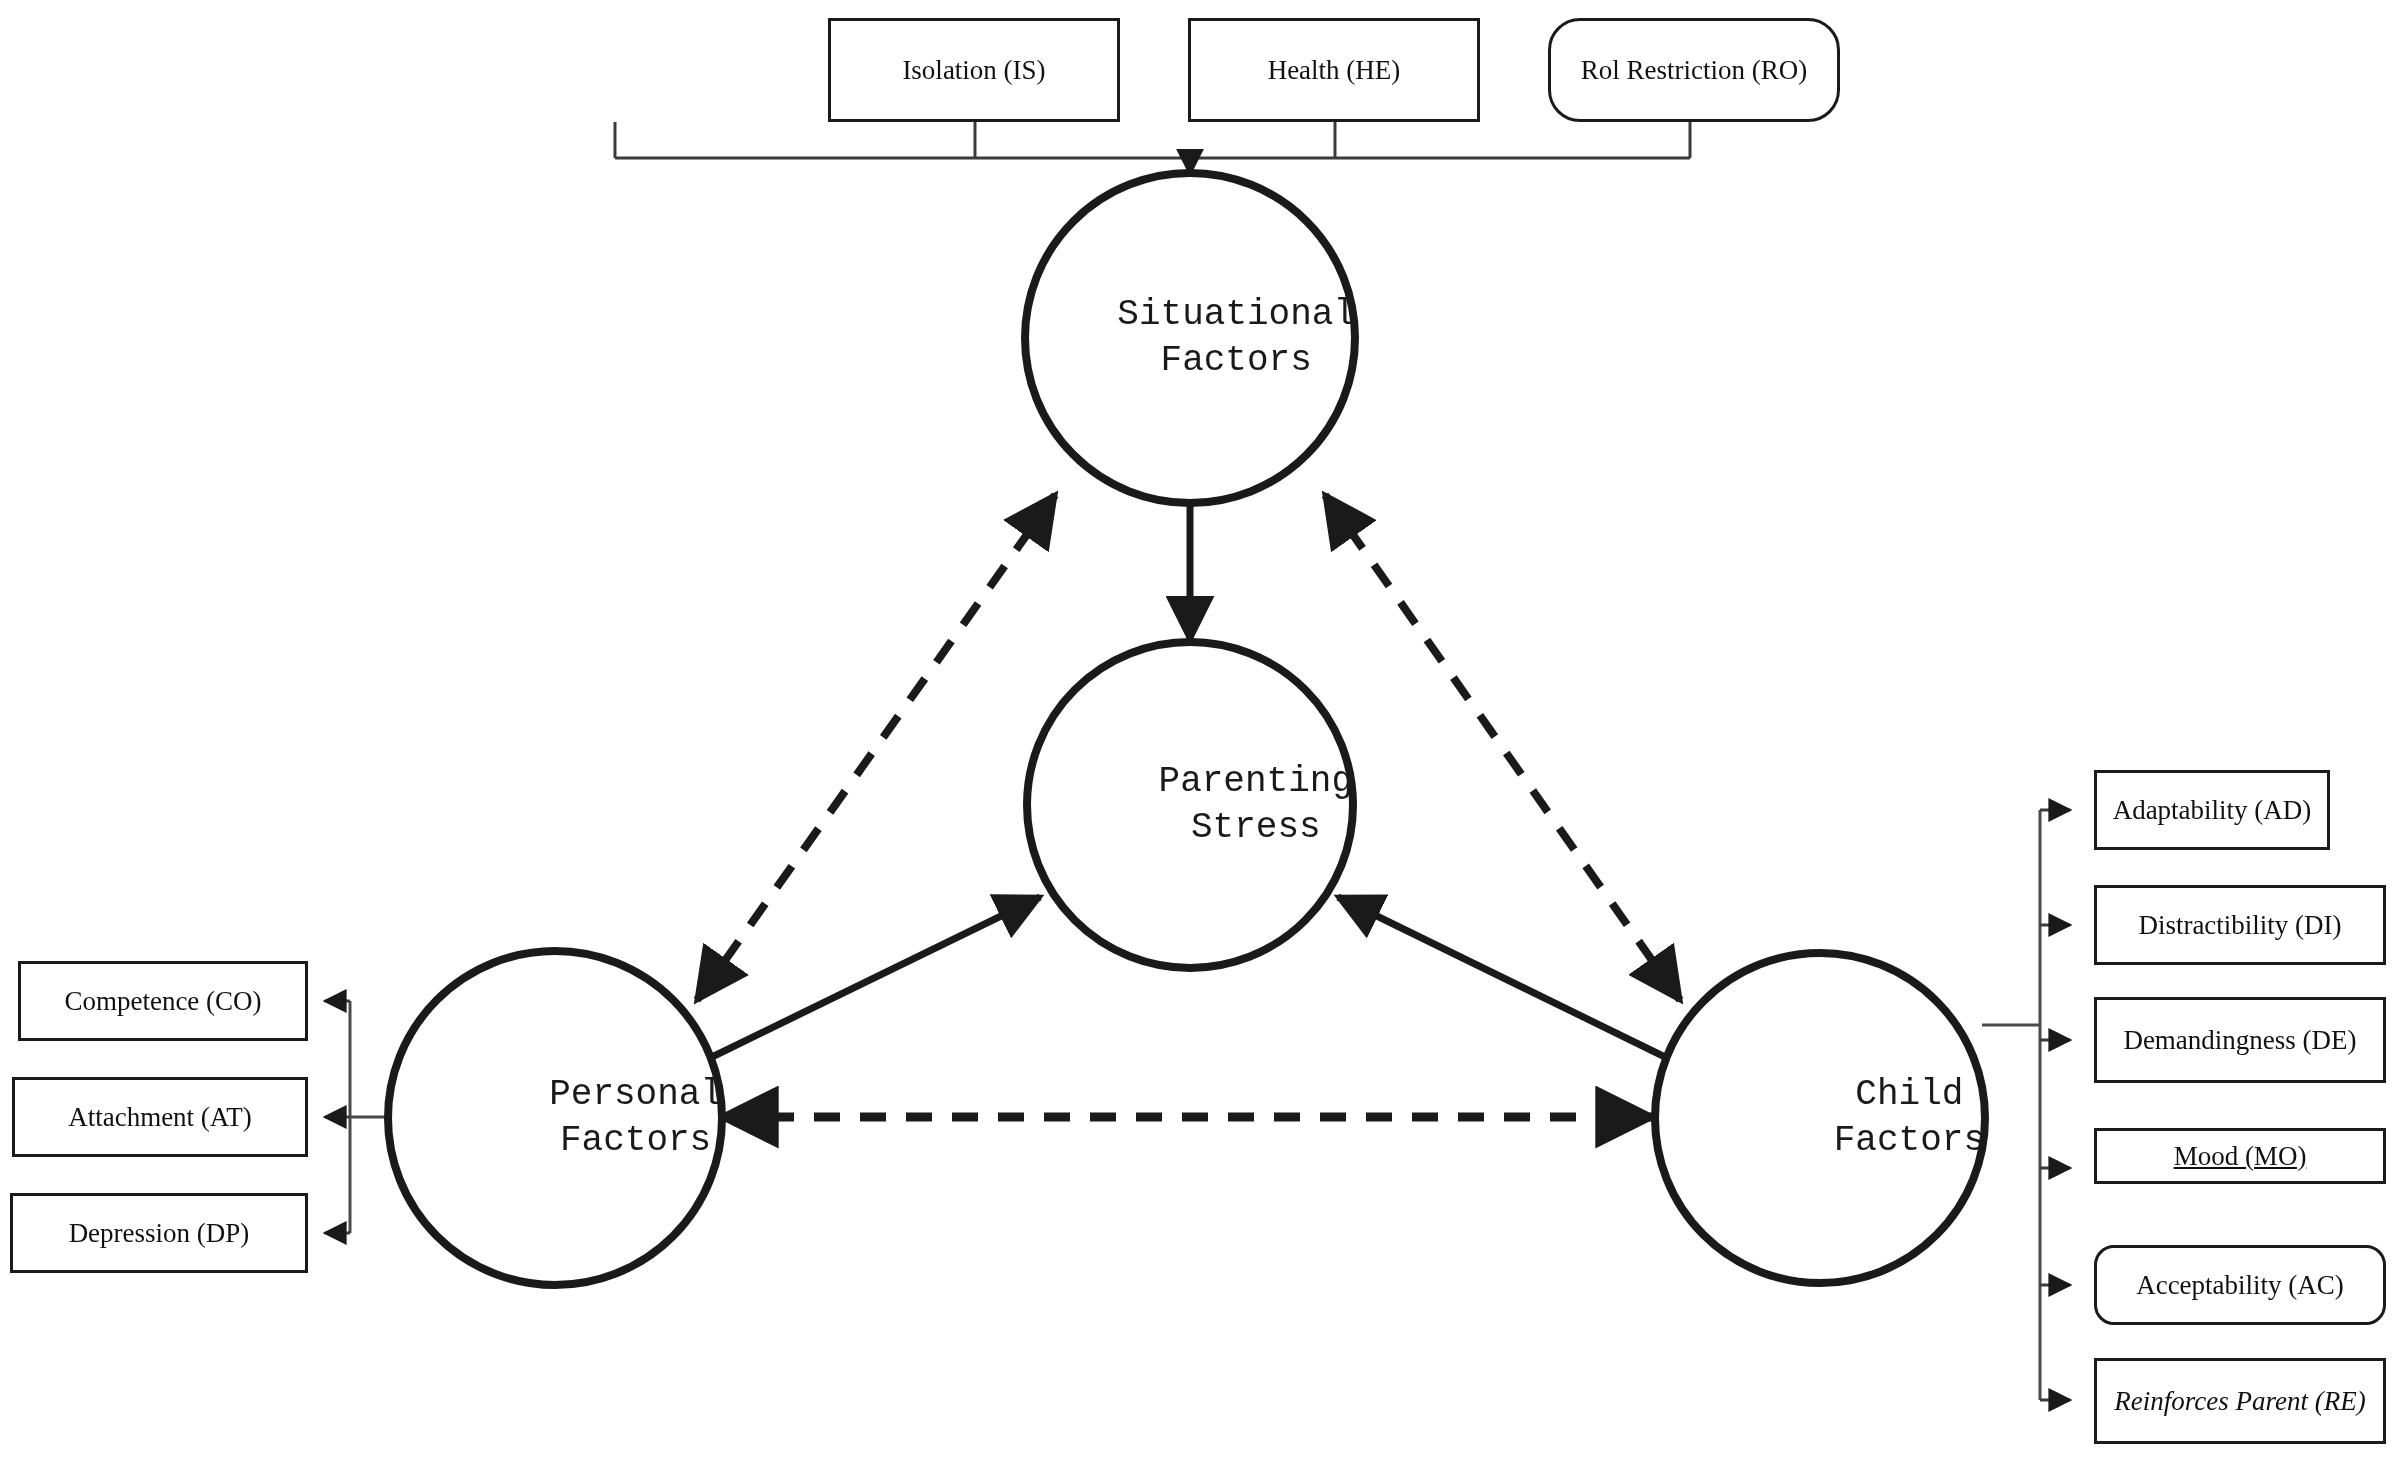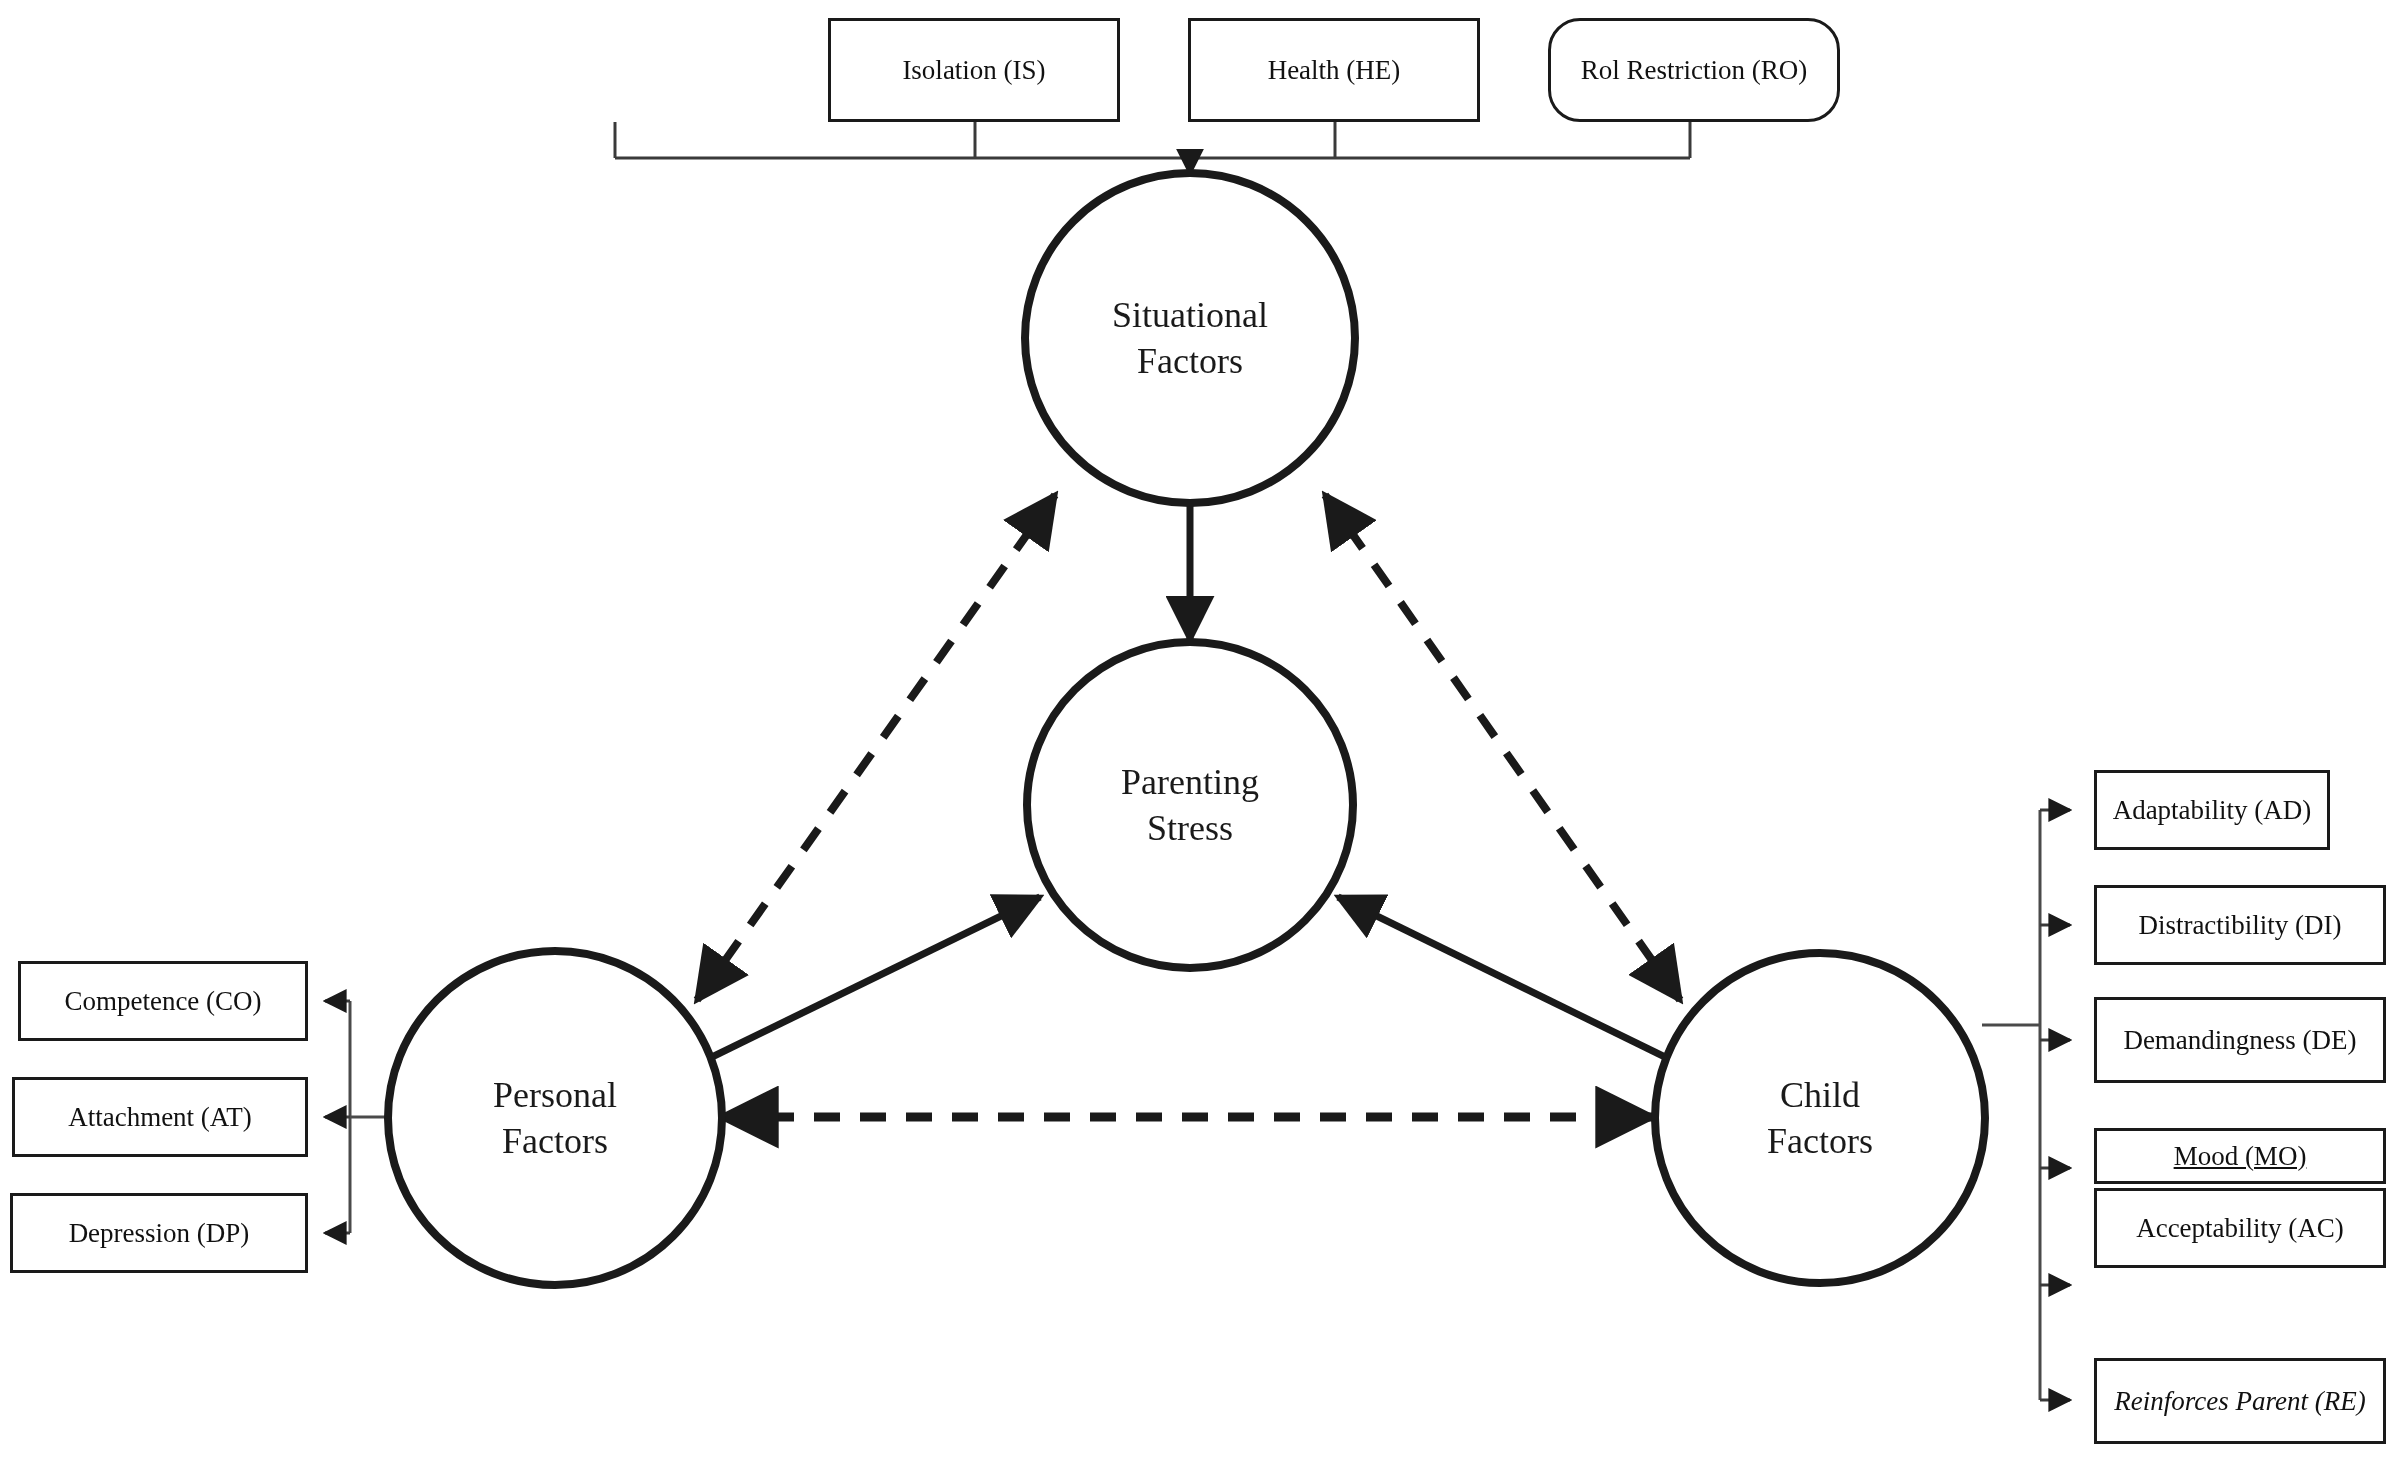--- a/index.html
+++ b/index.html
@@ -40,23 +40,23 @@
     color: #111111;
     padding: 2px 6px;
   }
   .node-box.tall {
     font-size: 26px;
   }
   .circle-label {
     position: absolute;
     display: flex;
     align-items: center;
-    justify-content: center;
+    justify-content: flex-end;
     text-align: center;
-    font-family: Liberation Serif, serif;
+    font-family: Liberation Mono, monospace;
     font-size: 36px;
     line-height: 1.28;
     color: #1a1a1a;
     pointer-events: none;
   }
   .circle-hit {
     position: absolute;
     border-radius: 50%;
   }
 </style>
@@ -199,17 +199,17 @@
   <div class="node-box" style="left:10px; top:1193px; width:298px; height:80px;">Depression (DP)</div>
 
   <div class="node-box" style="left:2094px; top:770px; width:236px; height:80px;">Adaptability (AD)</div>
 
   <div class="node-box" style="left:2094px; top:885px; width:292px; height:80px;">Distractibility (DI)</div>
 
   <div class="node-box" style="left:2094px; top:997px; width:292px; height:86px;">Demandingness (DE)</div>
 
   <div class="node-box" style="left:2094px; top:1128px; width:292px; height:56px;text-decoration:underline;">Mood (MO)</div>
 
-  <div class="node-box" style="left:2094px; top:1188px; width:292px; height:80px;">Acceptability (AC)</div>
+  <div class="node-box" style="left:2094px; top:1245px; width:292px; height:80px;border-radius:20px;">Acceptability (AC)</div>
 
   <div class="node-box" style="left:2094px; top:1358px; width:292px; height:86px;font-style:italic;">Reinforces Parent (RE)</div>
 
 </div>
 
 </body></html>

